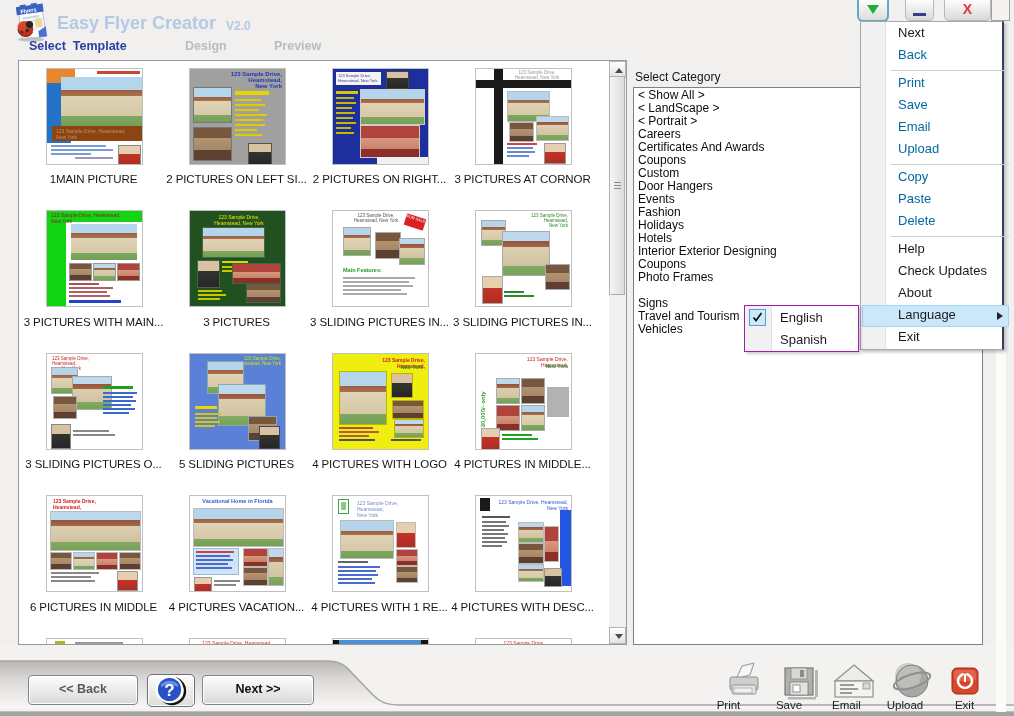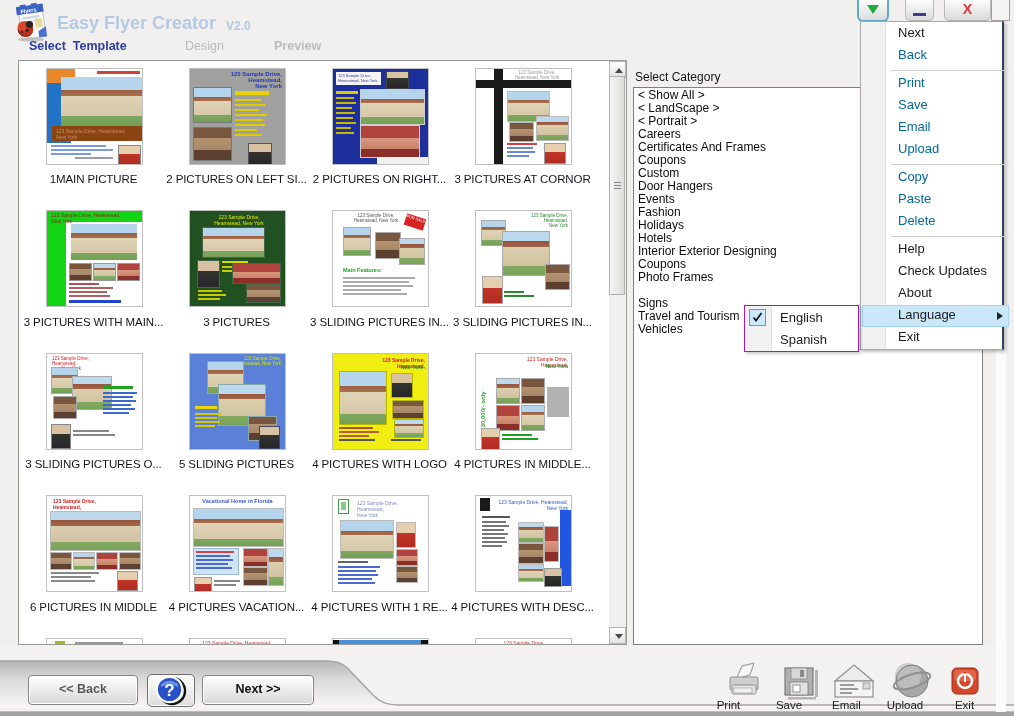--- a/index.html
+++ b/index.html
@@ -42,21 +42,21 @@
   <circle cx="10" cy="24.5" r="5.5" fill="#e05030" opacity="0.7"></circle>
   <circle cx="16.5" cy="22.5" r="3.6" fill="#2a2420"></circle>
   <circle cx="14" cy="28.5" r="1.8" fill="#3a2a22"></circle>
   <circle cx="9" cy="30" r="1.3" fill="#3a2a22"></circle>
   <path d="M5,27.5 A7.8,7.8 0 0 0 19.5,30.5" fill="none" stroke="#802015" stroke-width="1"></path>
 </svg>
 </div>
 <div class="abs" style="left:57px;top:13px;font-size:18px;font-weight:bold;color:#b3c9e4">Easy Flyer Creator</div>
 <div class="abs" style="left:226px;top:19px;font-size:12px;font-weight:bold;color:#b3c9e4">V2.0</div>
 <div class="abs" style="left:29px;top:39px;font-size:12.5px;font-weight:bold;color:#2c3ea2">Select&nbsp; Template</div>
-<div class="abs" style="left:185px;top:39px;font-size:12.5px;font-weight:normal;color:#bcbcbc">Design</div>
+<div class="abs" style="left:185px;top:39px;font-size:12.5px;font-weight:bold;color:#bcbcbc">Design</div>
 <div class="abs" style="left:274px;top:39px;font-size:12.5px;font-weight:bold;color:#bcbcbc">Preview</div>
 
 <div class="abs" style="left:857px;top:0;width:28px;height:20px;border:2px solid #62a8c8;border-top:none;border-radius:0 0 6px 6px;background:linear-gradient(180deg,#fdfdfd,#dcdcda)">
   <div class="abs" style="left:8px;top:5px;width:0;height:0;border-left:6px solid transparent;border-right:6px solid transparent;border-top:9px solid #1fae3d"></div>
 </div>
 <div class="abs" style="left:905px;top:0;width:27px;height:20px;border:1px solid #b9b9b9;border-top:none;border-radius:0 0 5px 5px;background:linear-gradient(180deg,#fdfdfd,#d9d9d7)">
   <div class="abs" style="left:7px;top:13px;width:13px;height:2.5px;background:#3b3b8f"></div>
 </div>
 <div class="abs" style="left:944px;top:0;width:45px;height:20px;border:1px solid #b9b9b9;border-top:none;border-radius:0 0 5px 5px;background:linear-gradient(180deg,#fdfdfd,#d9d9d7)">
   <div class="abs" style="left:0;top:1px;width:45px;text-align:center;font-size:14px;font-weight:bold;color:#e23438">X</div>
@@ -338,21 +338,21 @@
   <div class="cap" style="left:289px;top:540px">4 PICTURES WITH 1 RE...</div>
   <div class="cap" style="left:432px;top:540px">4 PICTURES WITH DESC...</div>
 </div>
 
 <div class="abs" style="left:635px;top:70px;font-size:12px;color:#151515">Select Category</div>
 <div class="abs" style="left:633px;top:87px;width:350px;height:558px;background:#fff;border:1px solid #7f7f7f;box-sizing:border-box">
   <div class="lst" style="position:absolute;left:4px;top:1px">&lt; Show All &gt;</div>
   <div class="lst" style="position:absolute;left:4px;top:14px">&lt; LandScape &gt;</div>
   <div class="lst" style="position:absolute;left:4px;top:27px">&lt; Portrait &gt;</div>
   <div class="lst" style="position:absolute;left:4px;top:40px">Careers</div>
-  <div class="lst" style="position:absolute;left:4px;top:53px">Certificates And Frames</div>
+  <div class="lst" style="position:absolute;left:4px;top:53px">Certificates And Awards</div>
   <div class="lst" style="position:absolute;left:4px;top:66px">Coupons</div>
   <div class="lst" style="position:absolute;left:4px;top:79px">Custom</div>
   <div class="lst" style="position:absolute;left:4px;top:92px">Door Hangers</div>
   <div class="lst" style="position:absolute;left:4px;top:105px">Events</div>
   <div class="lst" style="position:absolute;left:4px;top:118px">Fashion</div>
   <div class="lst" style="position:absolute;left:4px;top:131px">Holidays</div>
   <div class="lst" style="position:absolute;left:4px;top:144px">Hotels</div>
   <div class="lst" style="position:absolute;left:4px;top:157px">Interior Exterior Designing</div>
   <div class="lst" style="position:absolute;left:4px;top:170px">Coupons</div>
   <div class="lst" style="position:absolute;left:4px;top:183px">Photo Frames</div>

